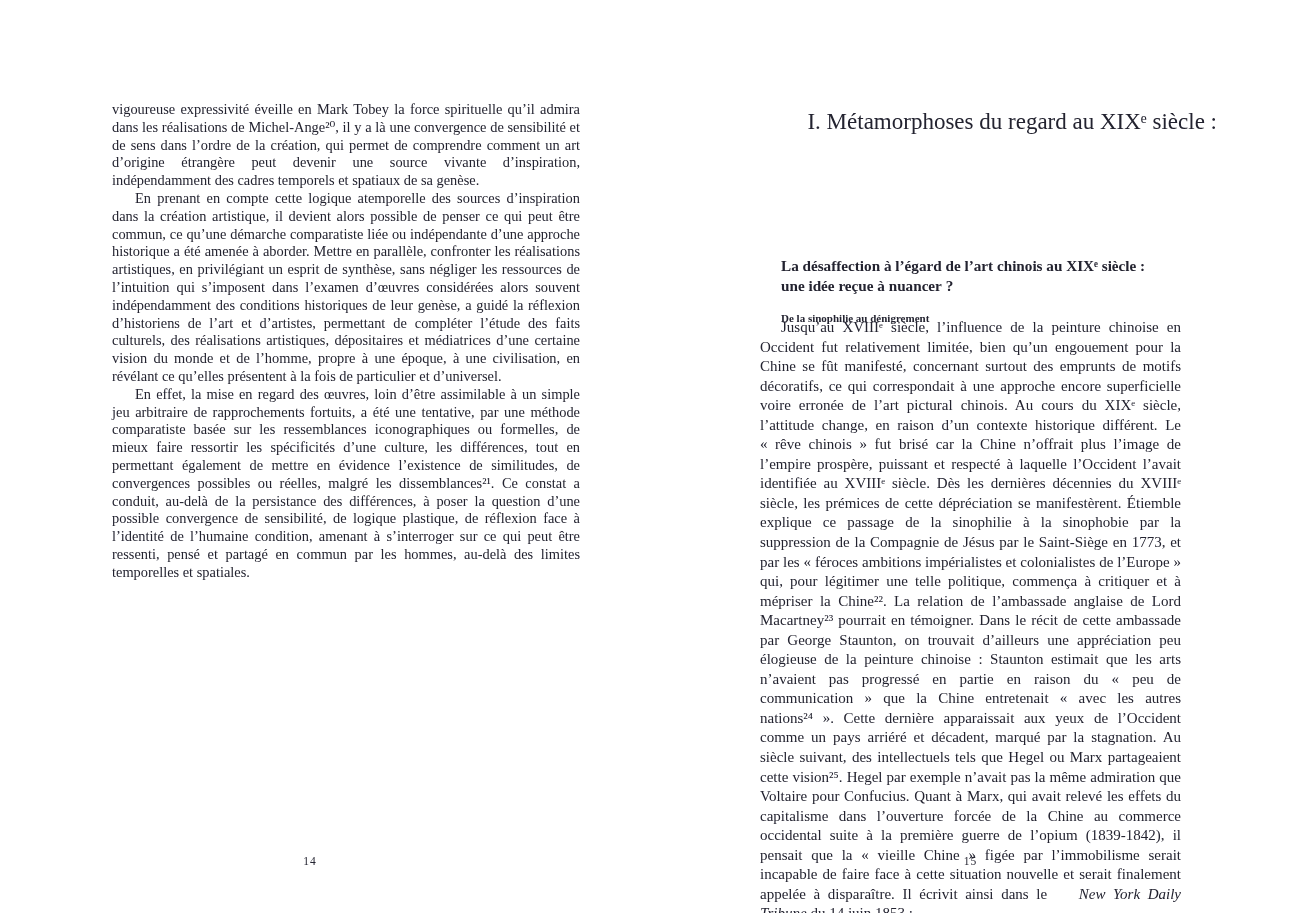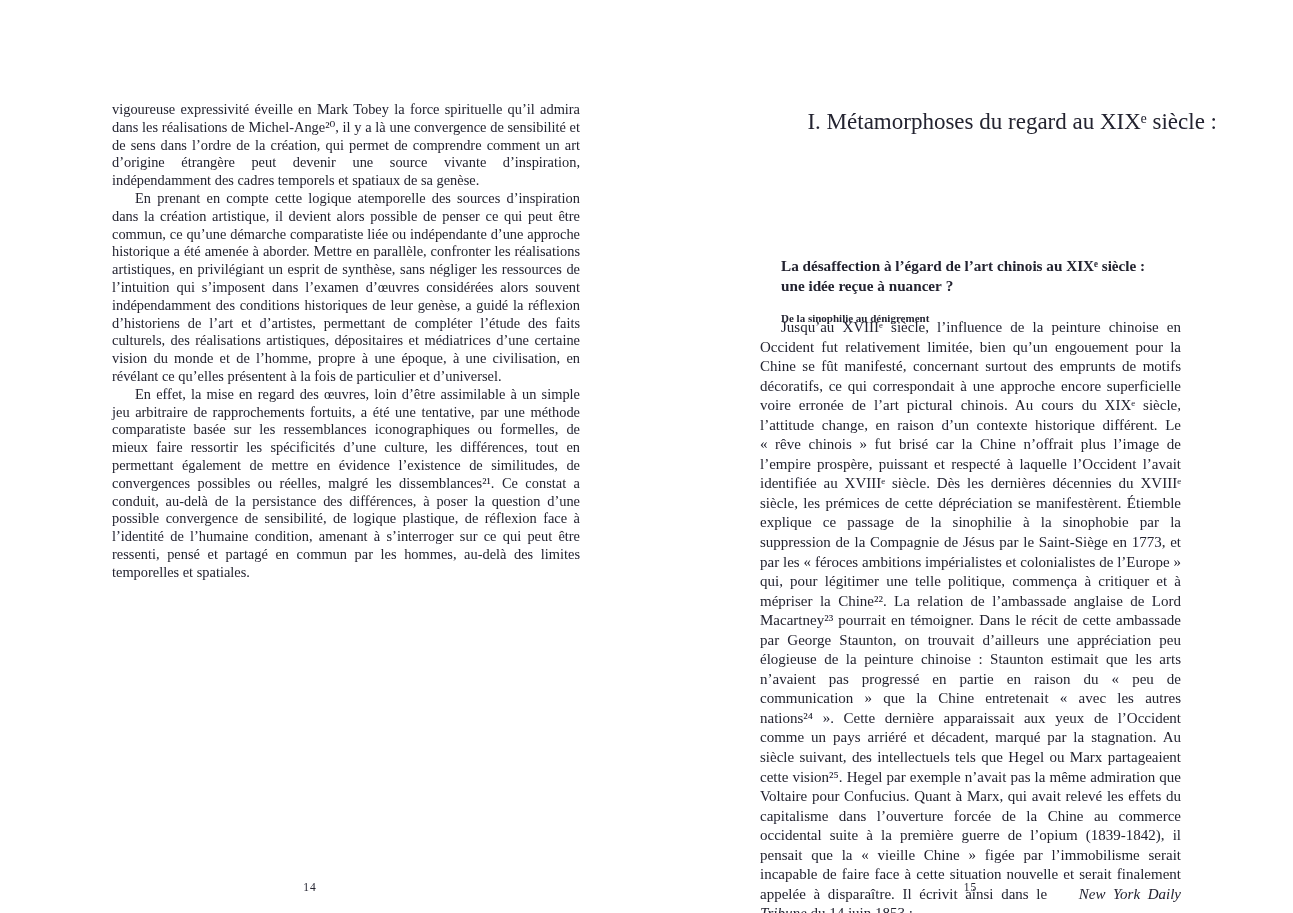--- a/index.html
+++ b/index.html
@@ -32,21 +32,20 @@
   .left-body p.indented {
     text-indent: 1.6em;
     font-family: Liberation Serif, serif;
   }
   .folio {
     position: absolute;
     font-size: 11.5px;
     letter-spacing: 1px;
     text-align: center;
     font-variant-numeric: oldstyle-nums;
-    margin-top: 26px;
   }
   .folio-left {
     left: 112px;
     top: 855px;
     width: 396px;
   }
   .folio-right {
     left: 760px;
     top: 855px;
     width: 421px;

